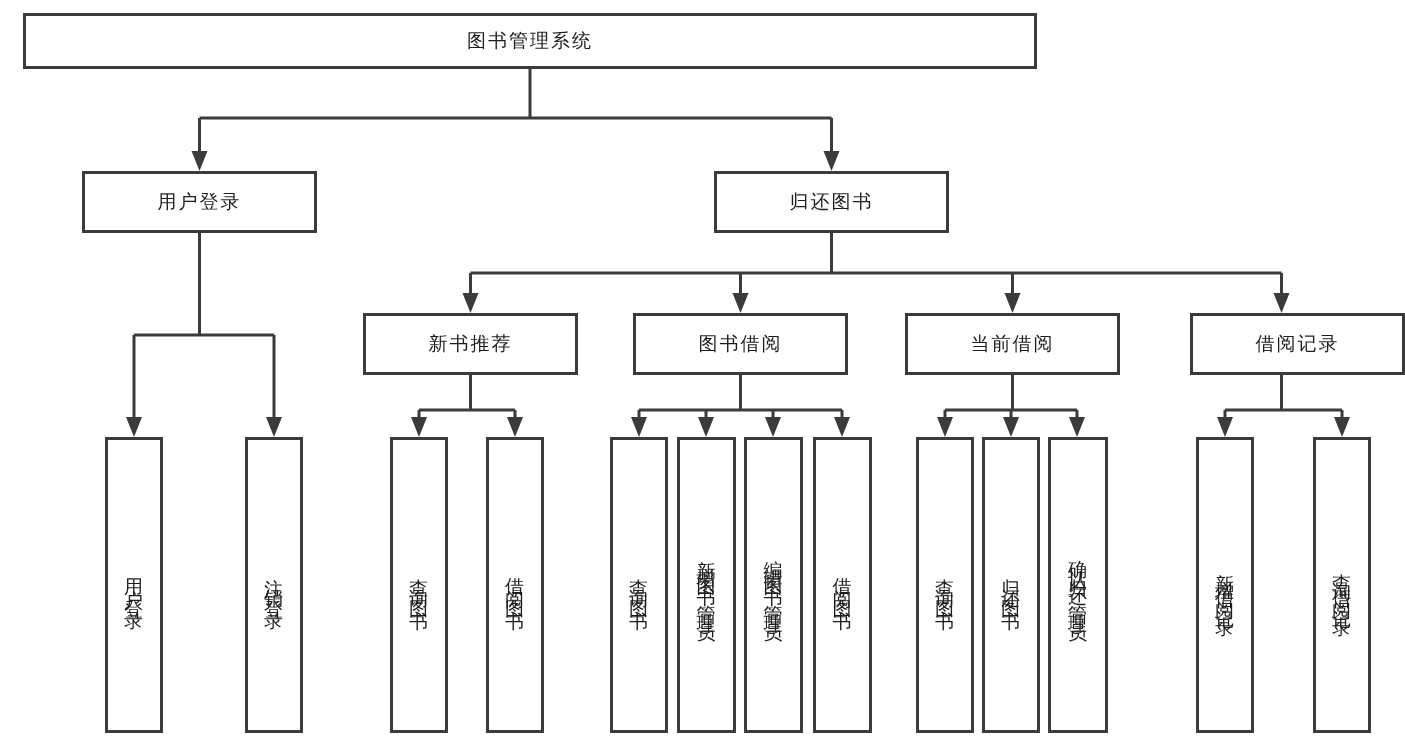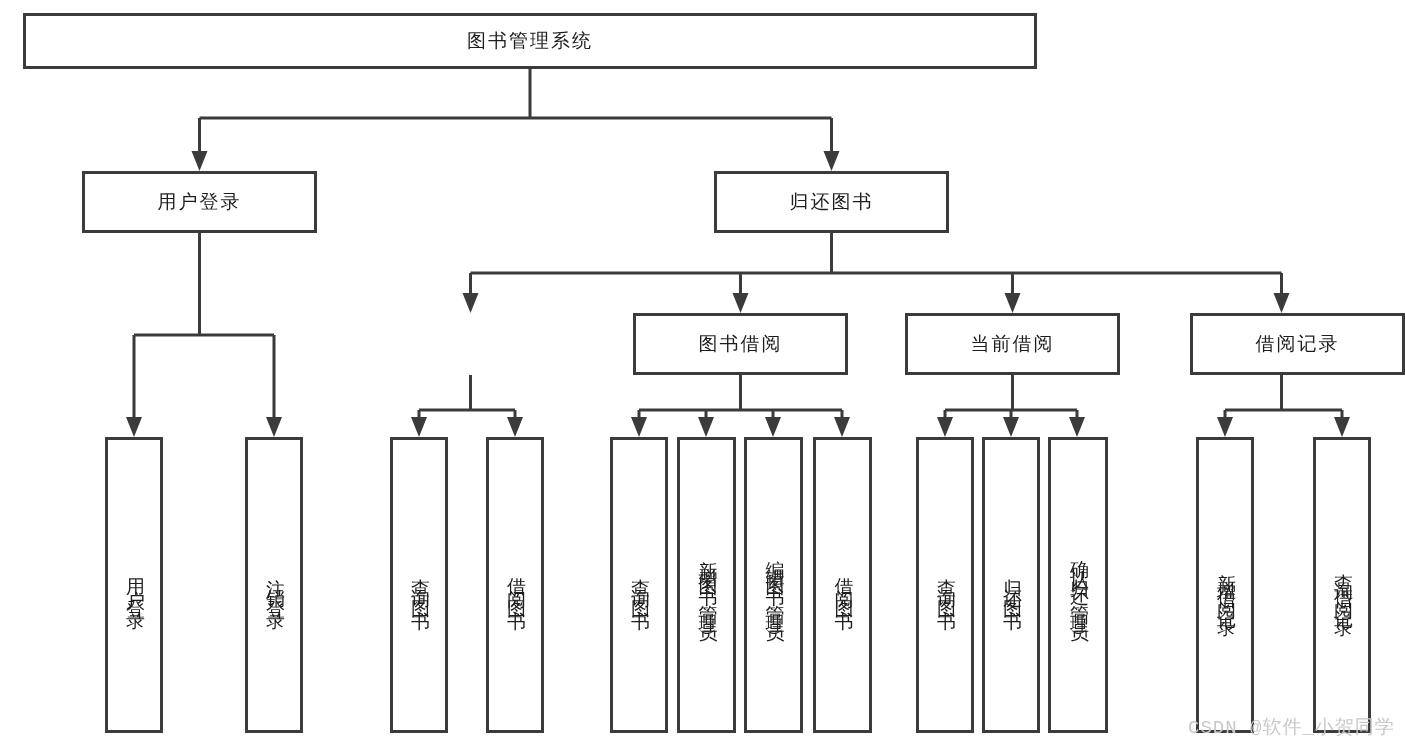--- a/index.html
+++ b/index.html
@@ -1,21 +1,21 @@
 <!DOCTYPE html>
 <html><head>
 <meta charset="utf-8">
 <style>
   html, body { margin: 0; padding: 0; background: #ffffff; }
   #stage {
     position: relative;
     width: 1405px;
     height: 747px;
     background: #ffffff;
-    font-family: Liberation Mono, monospace;
+    font-family: Liberation Sans, sans-serif;
     overflow: hidden;
   }
   #connectors {
     position: absolute;
     left: 0; top: 0;
     pointer-events: none;
   }
   .node {
     position: absolute;
     box-sizing: border-box;
@@ -104,20 +104,23 @@
     <span class="lbl">图书管理系统</span>
   </div>
 
   <div class="node" style="left:82px; top:171px; width:235px; height:62px;">
     <span class="lbl">用户登录</span>
   </div>
   <div class="node" style="left:714px; top:171px; width:235px; height:62px;">
     <span class="lbl">归还图书</span>
   </div>
 
+  <div class="node" style="left:363px; top:313px; width:215px; height:62px;">
+    <span class="lbl">新书推荐</span>
+  </div>
   <div class="node" style="left:633px; top:313px; width:215px; height:62px;">
     <span class="lbl">图书借阅</span>
   </div>
   <div class="node" style="left:905px; top:313px; width:215px; height:62px;">
     <span class="lbl">当前借阅</span>
   </div>
   <div class="node" style="left:1174px; top:313px; width:215px; height:62px;margin-left:16px;">
     <span class="lbl">借阅记录</span>
   </div>
 
@@ -158,15 +161,14 @@
     <span class="lbl">确认归还（管理员）</span>
   </div>
 
   <div class="node leaf long" style="left:1196px; top:437px; width:58px; height:296px;">
     <span class="lbl">新增借阅记录</span>
   </div>
   <div class="node leaf long" style="left:1313px; top:437px; width:58px; height:296px;">
     <span class="lbl">查询借阅记录</span>
   </div>
 
-  <div id="watermark">CSDN @软件_小贺同学</div>
 
 </div>
 
 </body></html>

